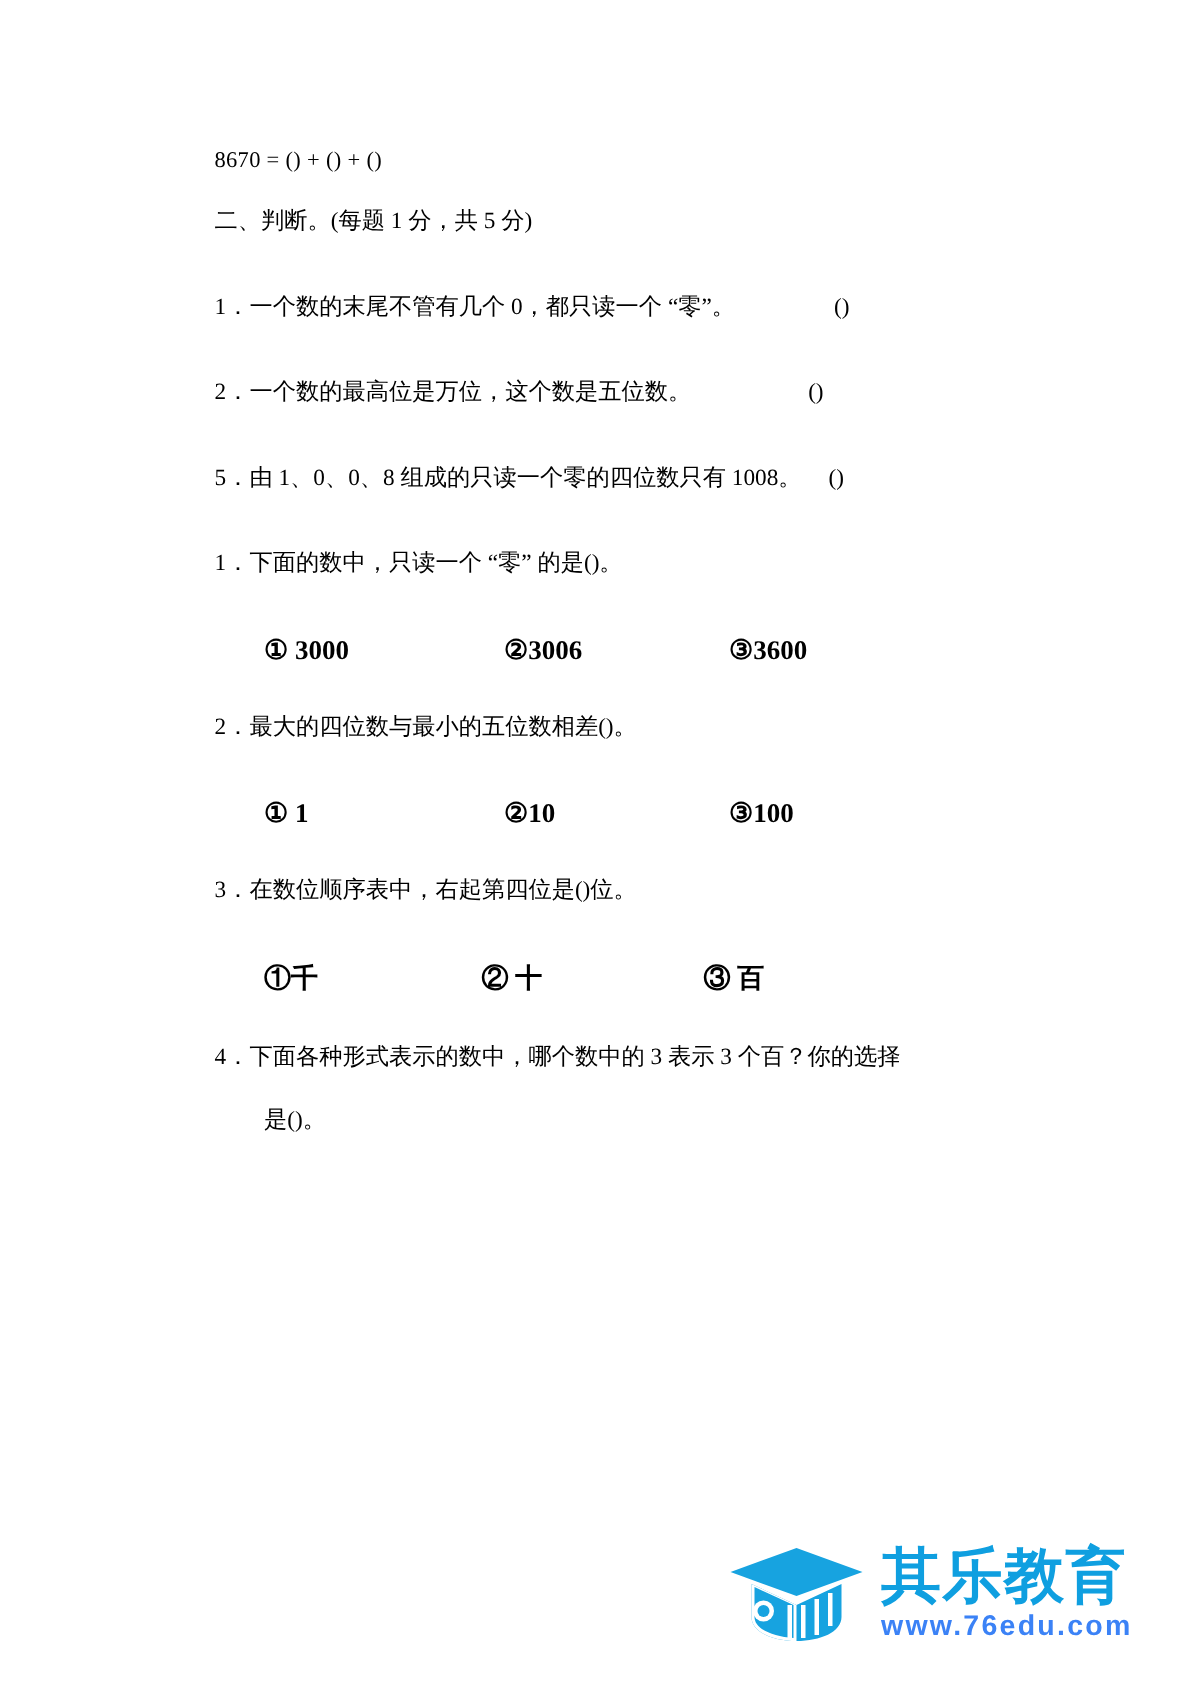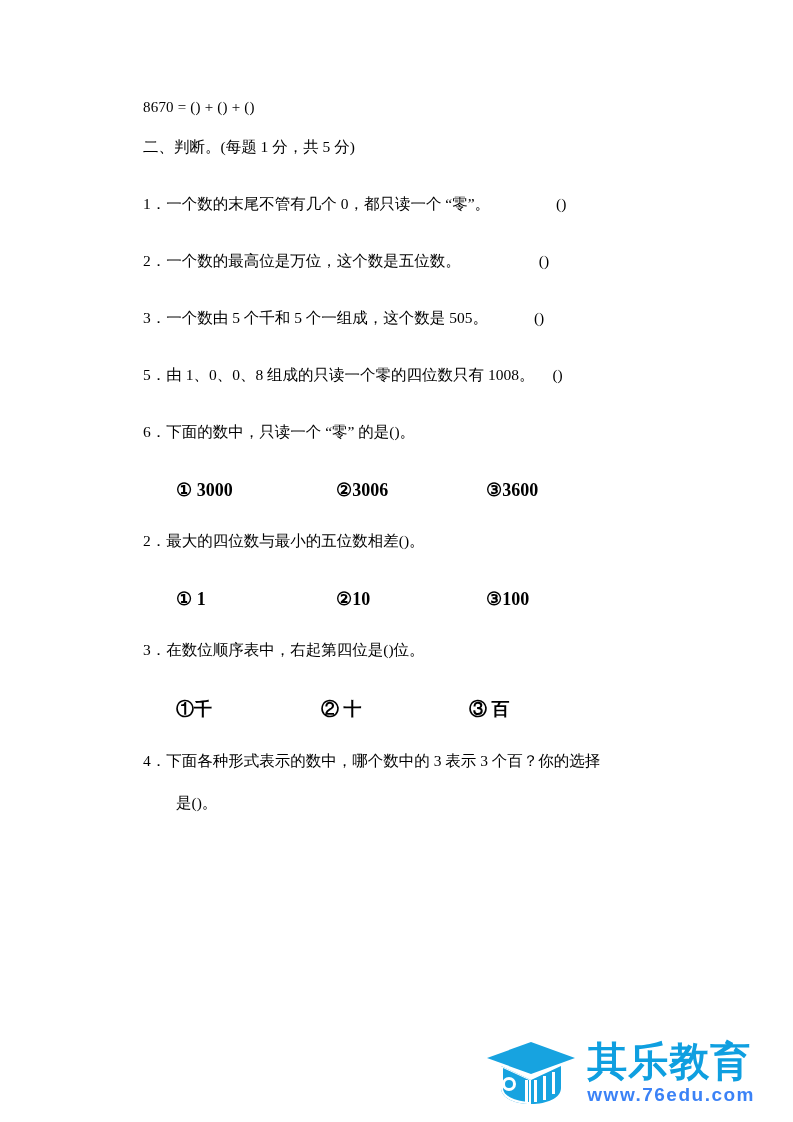--- a/index.html
+++ b/index.html
@@ -56,21 +56,21 @@
   .q-sub {
     font-size: 15.5px;
     padding-left: 33px;
     margin-bottom: 30px;
   }
   .blank-mark { letter-spacing: 0; }
   
   .logo {
     position: absolute;
     right: 38px;
-    bottom: 14px;
+    bottom: 24px;
     display: flex;
     align-items: flex-end;
     gap: 10px;
   }
   .logo-mark {
     width: 92px;
     height: 72px;
     position: relative;
   }
   .logo-text-wrap {
@@ -106,31 +106,28 @@
   <div class="section-head">二、判断。(每题 1 分，共 5 分)</div>
 
   <div class="q">
     <span>1．一个数的末尾不管有几个 0，都只读一个 “零”。</span><span style="display:inline-block;width:66px"></span><span class="blank-mark">()</span>
   </div>
 
   <div class="q">
     <span>2．一个数的最高位是万位，这个数是五位数。</span><span style="display:inline-block;width:78px"></span><span class="blank-mark">()</span>
   </div>
 
-  <div class="q">
-    <span>3．一个数由 5 个千和 5 个一组成，这个数是 505。</span><span style="display:inline-block;width:46px"></span><span class="blank-mark">()</span>
-  </div>
 
 
   <div class="q">
     <span>5．由 1、0、0、8 组成的只读一个零的四位数只有 1008。</span><span style="display:inline-block;width:18px"></span><span class="blank-mark">()</span>
   </div>
 
 
-  <div class="q">6．下面的数中，只读一个 “零” 的是()。</div>
+  <div class="q">1．下面的数中，只读一个 “零” 的是()。</div>
   <div class="choices">
     <span class="choice-a">① 3000</span>
     <span class="choice-b">②3006</span>
     <span class="choice-c">③3600</span>
   </div>
 
   <div class="q">2．最大的四位数与最小的五位数相差()。</div>
   <div class="choices">
     <span class="choice-a">① 1</span>
     <span class="choice-b">②10</span>

